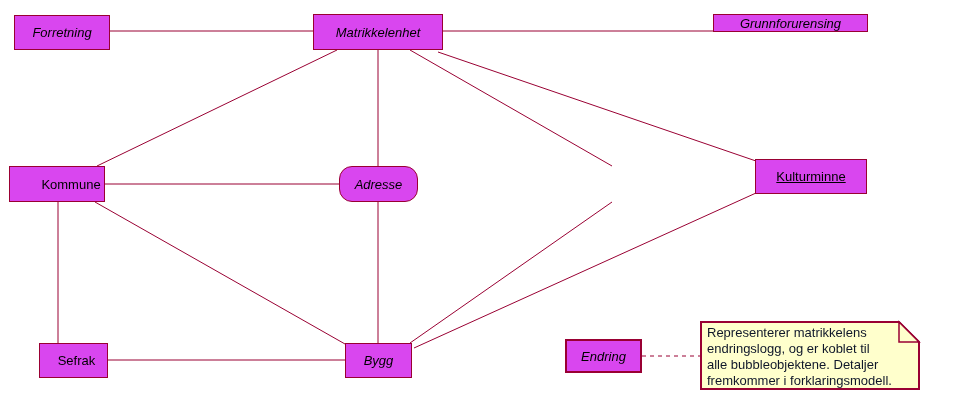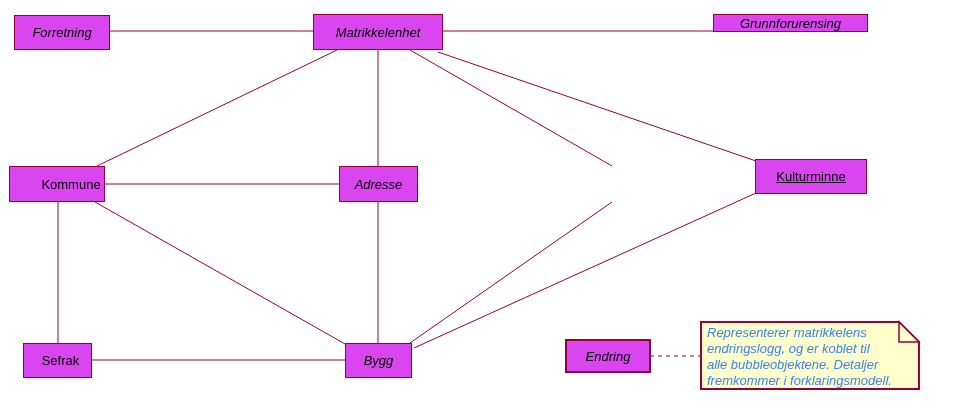--- a/index.html
+++ b/index.html
@@ -36,22 +36,21 @@
   }
   .node.italic { font-style: italic; }
   .node.thick { border-width: 2px; }
   .note-text {
     position: absolute;
     left: 707px;
     top: 325px;
     width: 204px;
     font-size: 13px;
     line-height: 16px;
-    color: #3b82f6;
-    font-style: italic;
+    color: #0f172a;
   }
   .note-text span { display: block; }
 </style>
 </head>
 <body>
 
 <div class="canvas">
 
   <svg class="edge-layer" width="968" height="413" viewBox="0 0 968 413" xmlns="http://www.w3.org/2000/svg">
     <g stroke="#990033" stroke-width="1" fill="none">
@@ -85,38 +84,38 @@
   </div>
 
   <div class="node" style="left:713px; top:14px;  width:155px; height:18px;font-style:italic;">
     <span>Grunnforurensing</span>
   </div>
 
   <div class="node" style="left:9px;   top:166px; width:96px;  height:36px;padding-left:28px;">
     <span>Kommune</span>
   </div>
 
-  <div class="node italic" style="left:339px; top:166px; width:79px;  height:36px;">
+  <div class="node italic" style="left:339px; top:166px; width:79px;  height:36px;border-radius:13px;">
     <span>Adresse</span>
   </div>
 
 
   <div class="node" style="left:755px; top:159px; width:112px; height:35px;text-decoration:underline;">
     <span>Kulturminne</span>
   </div>
 
-  <div class="node" style="left:23px;  top:343px; width:69px;  height:35px;padding-left:6px;">
+  <div class="node" style="left:39px;  top:343px; width:69px;  height:35px;padding-left:6px;">
     <span>Sefrak</span>
   </div>
 
   <div class="node italic" style="left:345px; top:343px; width:67px;  height:35px;">
     <span>Bygg</span>
   </div>
 
-  <div class="node italic thick" style="left:565px; top:339px; width:86px; height:34px;">
+  <div class="node italic thick" style="left:565px; top:339px; width:77px; height:34px;">
     <span>Endring</span>
   </div>
 
   <div class="note-text">
     <span>Representerer matrikkelens</span>
     <span>endringslogg, og er koblet til</span>
     <span>alle bubbleobjektene. Detaljer</span>
     <span>fremkommer i forklaringsmodell.</span>
   </div>
 

